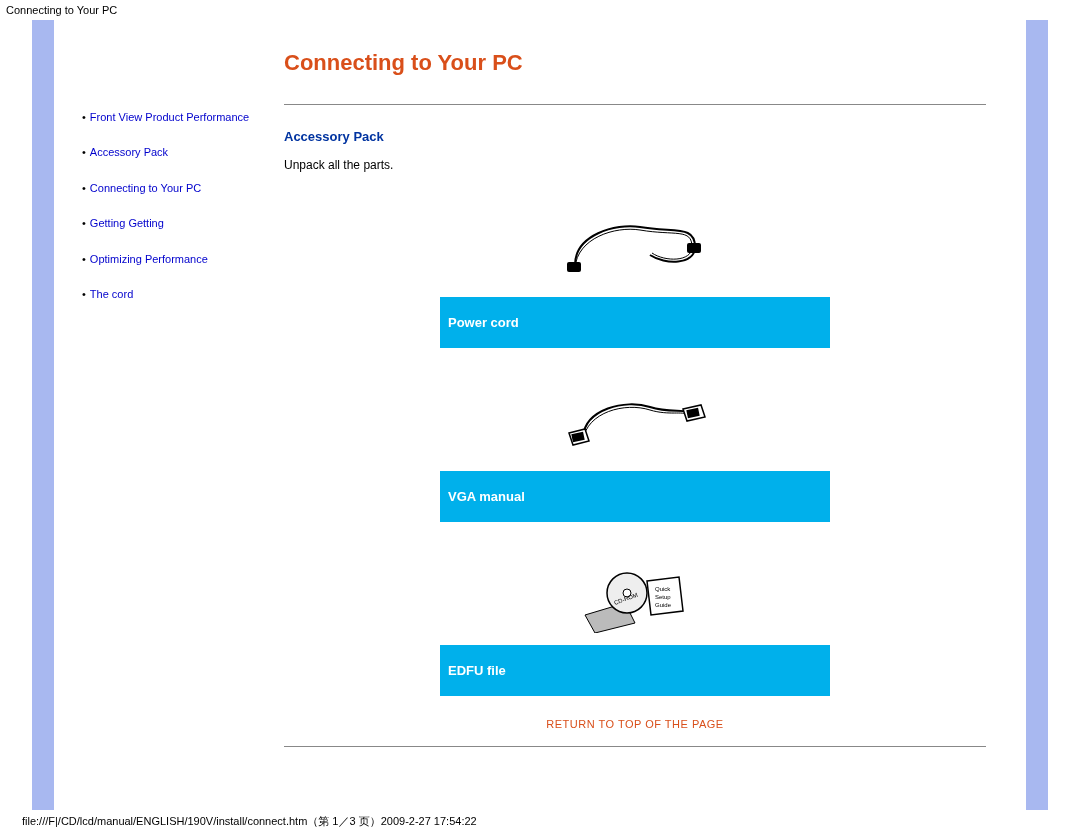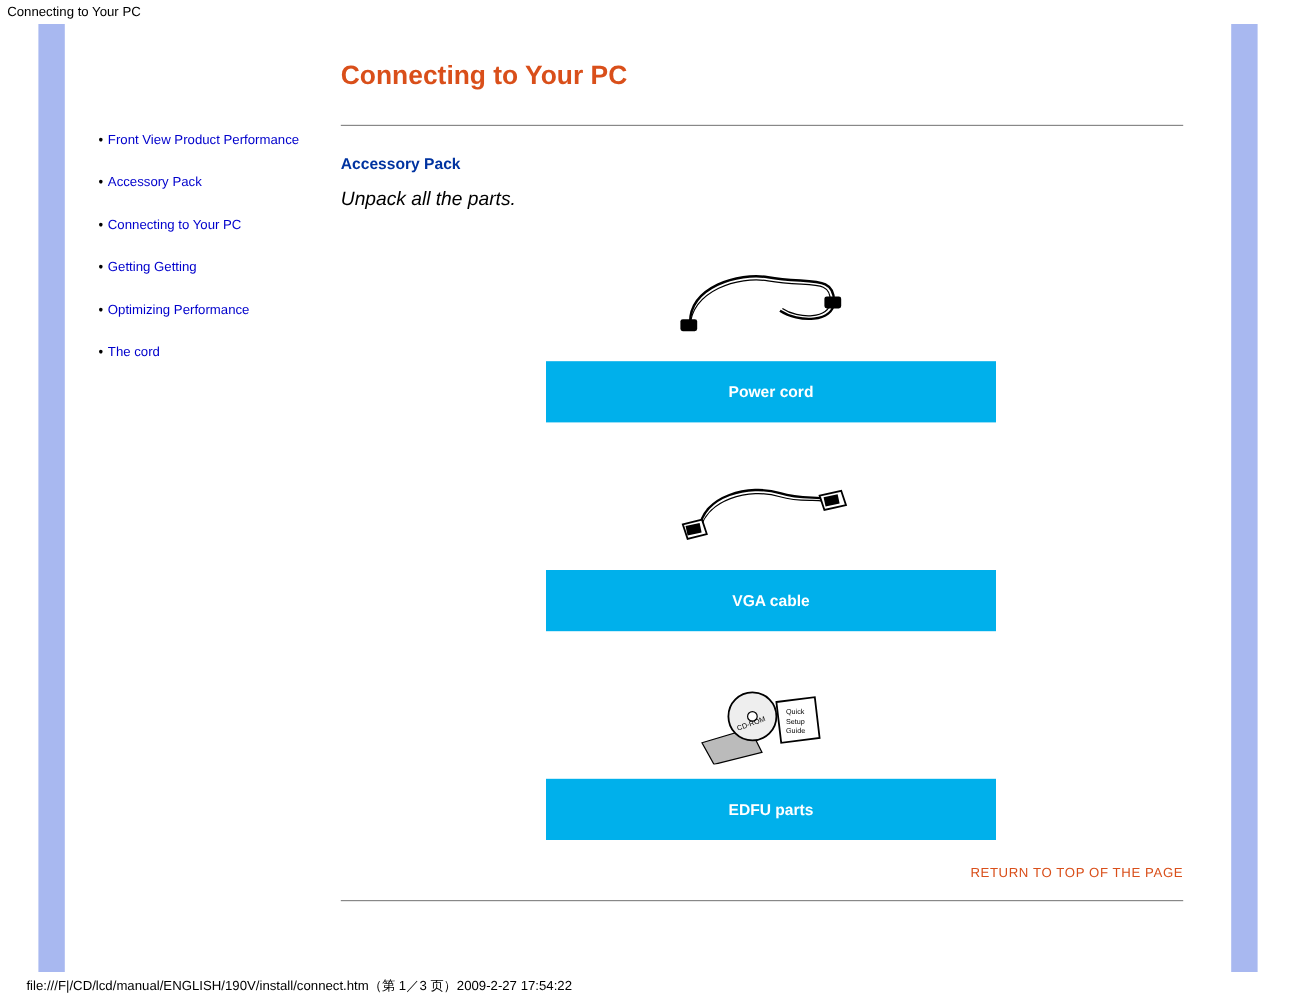--- a/index.html
+++ b/index.html
@@ -65,48 +65,46 @@
     border-top: 1px solid #888;
     margin: 0 0 24px 0;
   }
   .section-title-blue {
     color: #0033a0;
     font-size: 13px;
     font-weight: bold;
     margin-bottom: 14px;
   }
   .body-text {
-    font-size: 16px;
+    font-size: 12px;
     margin-bottom: 20px;
-    font-style: italic;
   }
   .accessory-box {
     width: 390px;
     margin: 10px auto 18px auto;
   }
   .accessory-image {
     height: 105px;
     background: #fff;
     display: flex;
     align-items: center;
     justify-content: center;
   }
   .accessory-label {
     background: #00b0eb;
     color: #fff;
     font-weight: bold;
     font-size: 13px;
-    text-align: center;
+    text-align: left;
     padding: 18px 8px;
-    margin-left: 15px;
   }
   .return-link {
     color: #d94f1a;
     font-size: 11px;
-    text-align: right;
+    text-align: center;
     letter-spacing: 0.5px;
     cursor: pointer;
     margin: 22px 0 16px 0;
   }
   .footer-path {
     font-size: 11px;
     padding: 4px 6px 10px 22px;
     color: #000;
   }
   
@@ -153,37 +151,37 @@
         <div class="accessory-image">
           <svg class="cable-svg" viewBox="0 0 160 80">
             <path d="M28 58 C 30 30, 70 20, 95 28 C 120 36, 138 26, 134 40" fill="none" stroke="#000" stroke-width="2"></path>
             <path d="M28 61 C 32 33, 70 23, 95 31 C 118 38, 135 29, 132 40" fill="none" stroke="#000" stroke-width="1"></path>
             <path d="M14 54 L30 50 L34 62 L18 66 Z" fill="#fff" stroke="#000" stroke-width="1.5"></path>
             <rect x="17" y="54" width="12" height="8" fill="#000" transform="rotate(-12 23 58)"></rect>
             <path d="M128 30 L146 26 L150 38 L132 42 Z" fill="#fff" stroke="#000" stroke-width="1.5"></path>
             <rect x="132" y="30" width="12" height="8" fill="#000" transform="rotate(-12 138 34)"></rect>
           </svg>
         </div>
-        <div class="accessory-label">VGA cable</div>
+        <div class="accessory-label">VGA manual</div>
       </div>
 
       <div class="accessory-box">
         <div class="accessory-image">
           <svg class="cable-svg" viewBox="0 0 160 80">
             <path d="M30 62 L70 50 L80 70 L40 80 Z" fill="#bbb" stroke="#000" stroke-width="1"></path>
             <circle cx="72" cy="40" r="20" fill="#eee" stroke="#000" stroke-width="1.5"></circle>
             <circle cx="72" cy="40" r="4" fill="#fff" stroke="#000" stroke-width="1"></circle>
             <text x="60" y="52" font-size="6" fill="#000" transform="rotate(-20 60 52)">CD-ROM</text>
             <path d="M92 28 L124 24 L128 58 L96 62 Z" fill="#fff" stroke="#000" stroke-width="1.5"></path>
             <text x="100" y="38" font-size="6" fill="#000">Quick</text>
             <text x="100" y="46" font-size="6" fill="#000">Setup</text>
             <text x="100" y="54" font-size="6" fill="#000">Guide</text>
           </svg>
         </div>
-        <div class="accessory-label">EDFU parts</div>
+        <div class="accessory-label">EDFU file</div>
       </div>
 
       <div class="return-link">RETURN TO TOP OF THE PAGE</div>
       <hr>
     </main>
   </div>
 </div>
 
 <div class="footer-path">file:///F|/CD/lcd/manual/ENGLISH/190V/install/connect.htm（第 1／3 页）2009-2-27 17:54:22</div>
 

